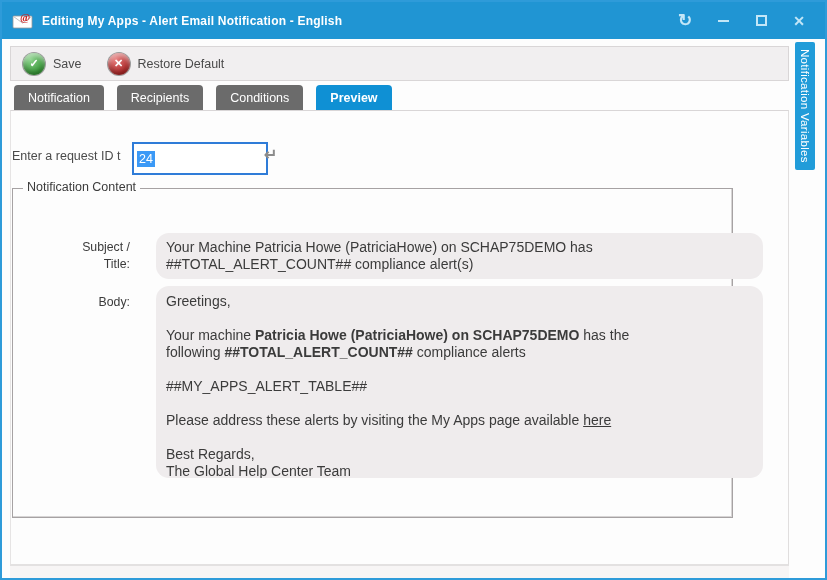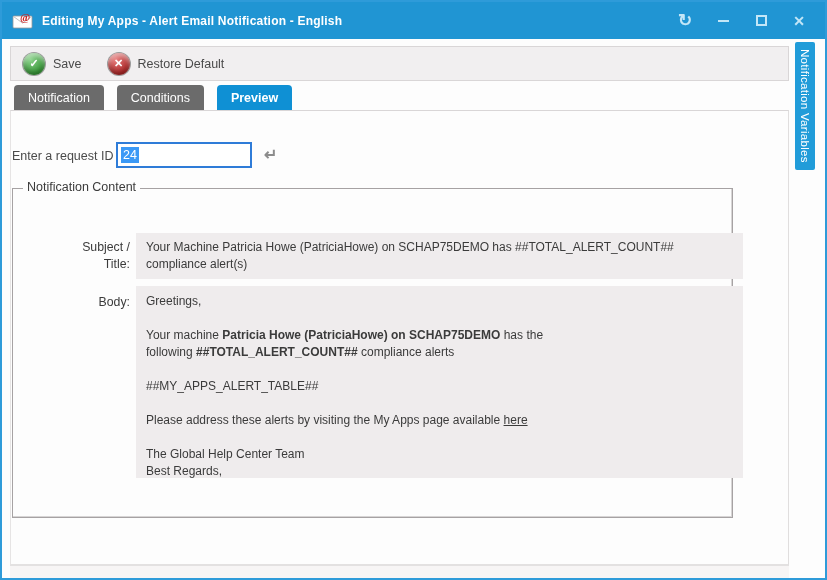--- a/index.html
+++ b/index.html
@@ -58,21 +58,21 @@
     position:absolute; left:8px; top:108px; width:779px; height:455px;
     border-top:1px solid #D9D6D7; border-left:1px solid #E6E4E4;
     border-right:1px solid #E0DEDE; border-bottom:1px solid #E3E1E1;
     background:#FDFDFD; pointer-events:none;
   }
   
   .request-label {
     position:absolute; left:10px; top:147px; font-size:12.5px; color:#4A4A4A; white-space:nowrap;
   }
   .request-input {
-    position:absolute; left:115px; top:141px; width:134px; height:24px;
+    position:absolute; left:131px; top:141px; width:134px; height:31px;
     background:#ffffff; border:1px solid #2F7CD8; outline:1px solid #2F7CD8;
     display:flex; align-items:center; padding-left:3px; cursor:text;
   }
   .selection { background:#3B99F6; color:#ffffff; font-size:12.5px; padding:1px 2px; }
   .enter-icon {
     position:absolute; left:262px; top:143px; font-size:16px; font-weight:bold; color:#8C8C8C;
   }
   
   .groupbox {
     position:absolute; left:10px; top:186px; width:721px; height:330px;
@@ -82,22 +82,22 @@
     position:absolute; left:10px; top:-9px; background:#FDFDFD; padding:0 4px;
     font-size:12.5px; color:#3B3B3B;
   }
   .field-label {
     position:absolute; left:40px; width:77px; text-align:right;
     font-size:12.3px; color:#3B3B3B; line-height:17px;
   }
   .subject-label { top:50px; }
   .body-label { top:105px; }
   .value-box {
-    position:absolute; left:123px; width:607px; background:#EFECED;
-    font-size:12px; color:#3B3B3B; line-height:17px; overflow:hidden;
+    position:absolute; left:143px; width:607px; background:#EFECED;
+    font-size:14px; color:#3B3B3B; line-height:17px; overflow:hidden;border-radius:13px;
   }
   .subject-box { top:44px; height:46px; padding:6px 10px; }
   .body-box { top:97px; height:192px; padding:7px 10px; }
   .body-line { min-height:17px; }
   
   .side-tab {
     position:absolute; left:793px; top:40px; width:20px; height:128px;
     background:#219CD9; border-radius:2px; cursor:pointer;
     display:flex; align-items:center; justify-content:center;
   }
@@ -140,20 +140,21 @@
       <span class="label">Save</span>
     </div>
     <div class="tool-btn">
       <span class="orb orb-red">✕</span>
       <span class="label">Restore Default</span>
     </div>
   </div>
 
   <div class="tabs">
     <div class="tab">Notification</div>
+    <div class="tab">Recipients</div>
     <div class="tab">Conditions</div>
     <div class="tab active">Preview</div>
   </div>
 
   <div class="content-pane"></div>
 
   <div class="request-label">Enter a request ID t</div>
   <div class="request-input">
     <span class="selection">24</span>
   </div>
@@ -169,22 +170,22 @@
     <div class="value-box body-box">
         <div class="body-line"><span>Greetings,</span></div>
         <div class="body-line">&nbsp;</div>
         <div class="body-line"><span>Your machine </span><span style="font-weight: bold; margin-top: 35px;">Patricia Howe (PatriciaHowe) on SCHAP75DEMO</span><span> has the</span></div>
         <div class="body-line"><span>following </span><span style="font-weight: bold;">##TOTAL_ALERT_COUNT##</span><span> compliance alerts</span></div>
         <div class="body-line">&nbsp;</div>
         <div class="body-line"><span>##MY_APPS_ALERT_TABLE##</span></div>
         <div class="body-line">&nbsp;</div>
         <div class="body-line"><span>Please address these alerts by visiting the My Apps page available </span><span style="text-decoration: underline;">here</span></div>
         <div class="body-line">&nbsp;</div>
+        <div class="body-line"><span>Best Regards,</span></div>
         <div class="body-line"><span>The Global Help Center Team</span></div>
-        <div class="body-line"><span>Best Regards,</span></div>
       </div>
   </div>
 
   <div class="side-tab">
     <span>Notification Variables</span>
   </div>
 
   <div class="footer-strip"></div>
 </div>
 

